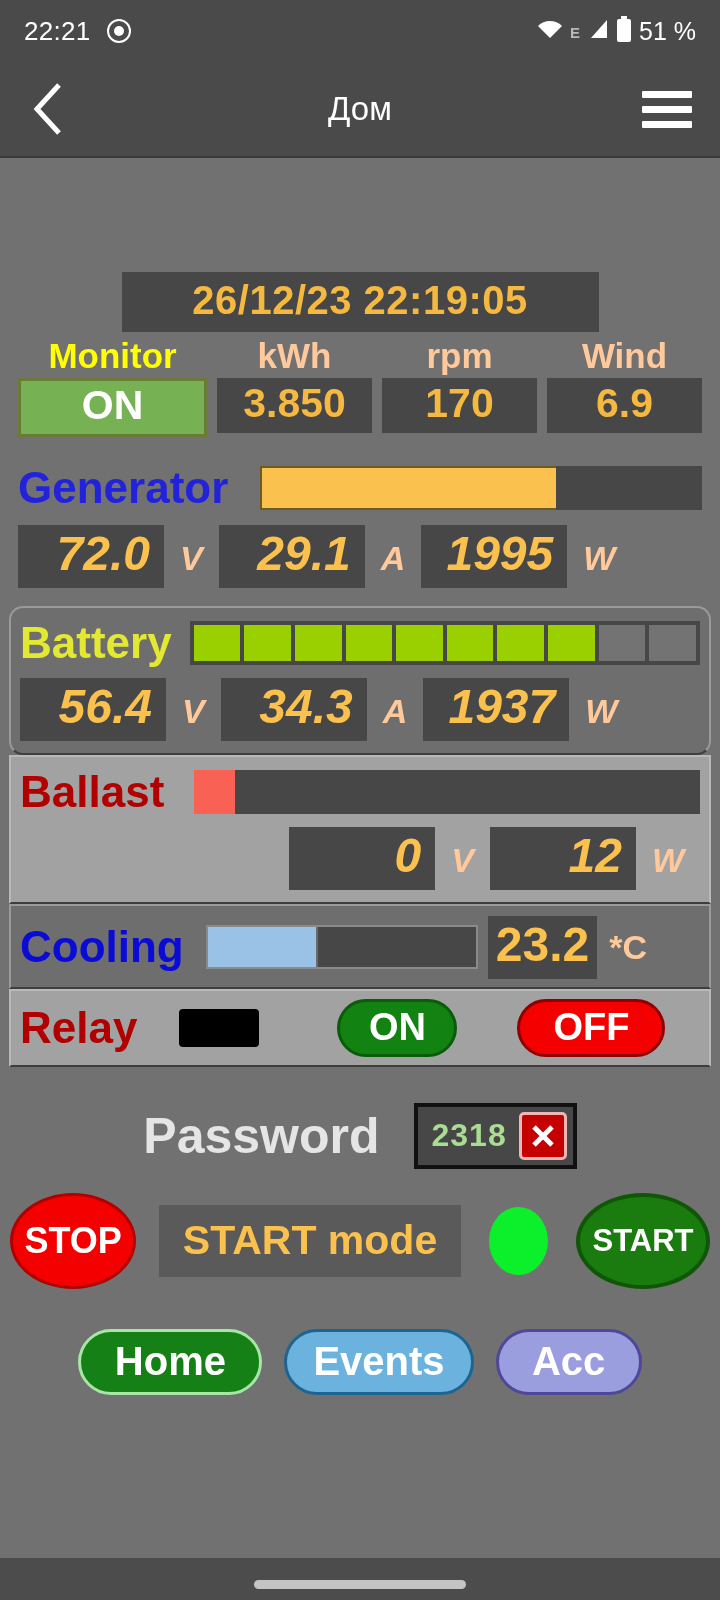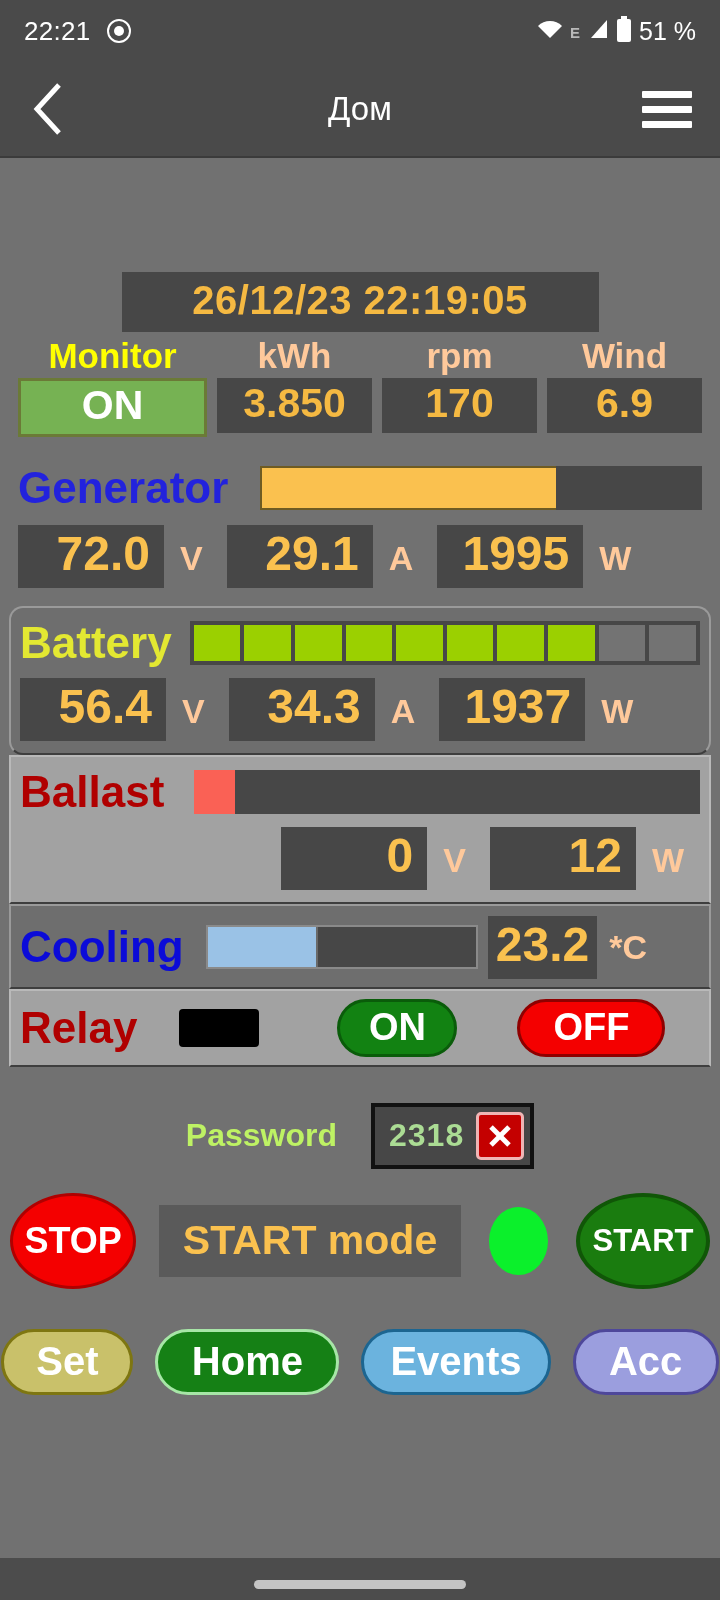--- a/index.html
+++ b/index.html
@@ -83,21 +83,21 @@
   }
 
   
   .gen-block { padding: 26px 18px 0 18px; }
   .gen-head { display:flex; align-items:center; }
   .gen-title { color:#2222dd; font-size: 44px; font-weight: 700; }
   .bar-track {
     flex:1; height: 44px; background:#474747; margin-left: 32px;
   }
   .bar-fill { height: 100%; background:#fac14f; border:2px solid #6e5b23; border-right:none; }
-  .triple { display:flex; margin-top: 12px; gap: 8px; }
+  .triple { display:flex; margin-top: 12px; gap: 0; font-style: italic; }
   .cell {
     display:flex; align-items:baseline;
   }
   .cell-val {
     background:#474747; color:#fac14f;
     font-size: 48px; font-weight: 700;
     text-align:right; padding: 1px 14px 7px 14px;
     min-width: 146px;
   }
   .cell-unit { color:#ffc99b; font-size: 34px; font-weight:700; padding: 0 16px; }
@@ -143,21 +143,21 @@
   .relay-indicator { width: 80px; height: 38px; background:#000; border-radius:4px; margin-left: 42px; }
   .pill {
     border-radius: 40px; color:#fff; font-weight:700;
     display:flex; align-items:center; justify-content:center;
   }
   .relay-on { width: 120px; height: 58px; background:#128212; border:3px solid #0a5c0a; font-size: 38px; margin-left: 78px; }
   .relay-off{ width: 148px; height: 58px; background:#f40000; border:3px solid #8f0000; font-size: 38px; margin-left: 60px; }
 
   
   .pw-row { display:flex; align-items:center; justify-content:center; margin-top: 36px; gap: 34px; }
-  .pw-label { color:#bef264; font-size: 32px; font-weight: 700; }
+  .pw-label { color:#e5e5e5; font-size: 50px; font-weight: 700; }
   .pw-field {
     background:#474747; border: 4px solid #111;
     display:flex; align-items:center; padding: 5px 6px 5px 14px; gap: 12px;
   }
   .pw-value { color:#abdc94; font-size: 32px; font-weight: 700; letter-spacing: 1px; }
   .pw-clear {
     width: 48px; height: 48px; background:#c40000; border: 3px solid #f0b5b5;
     border-radius: 5px; display:flex; align-items:center; justify-content:center;
   }
 
@@ -380,21 +380,20 @@
   </div>
 
   <div class="action-row">
     <div class="stop-btn">STOP</div>
     <div class="startmode">START mode</div>
     <div class="led"></div>
     <div class="start-btn">START</div>
   </div>
 
   <div class="nav-row">
-    <div class="nav-btn nav-set">Set</div>
     <div class="nav-btn nav-home">Home</div>
     <div class="nav-btn nav-events">Events</div>
     <div class="nav-btn nav-acc">Acc</div>
   </div>
 
   <div class="sysnav">
     <div class="sysnav-pill"></div>
   </div>
 
 </div>

